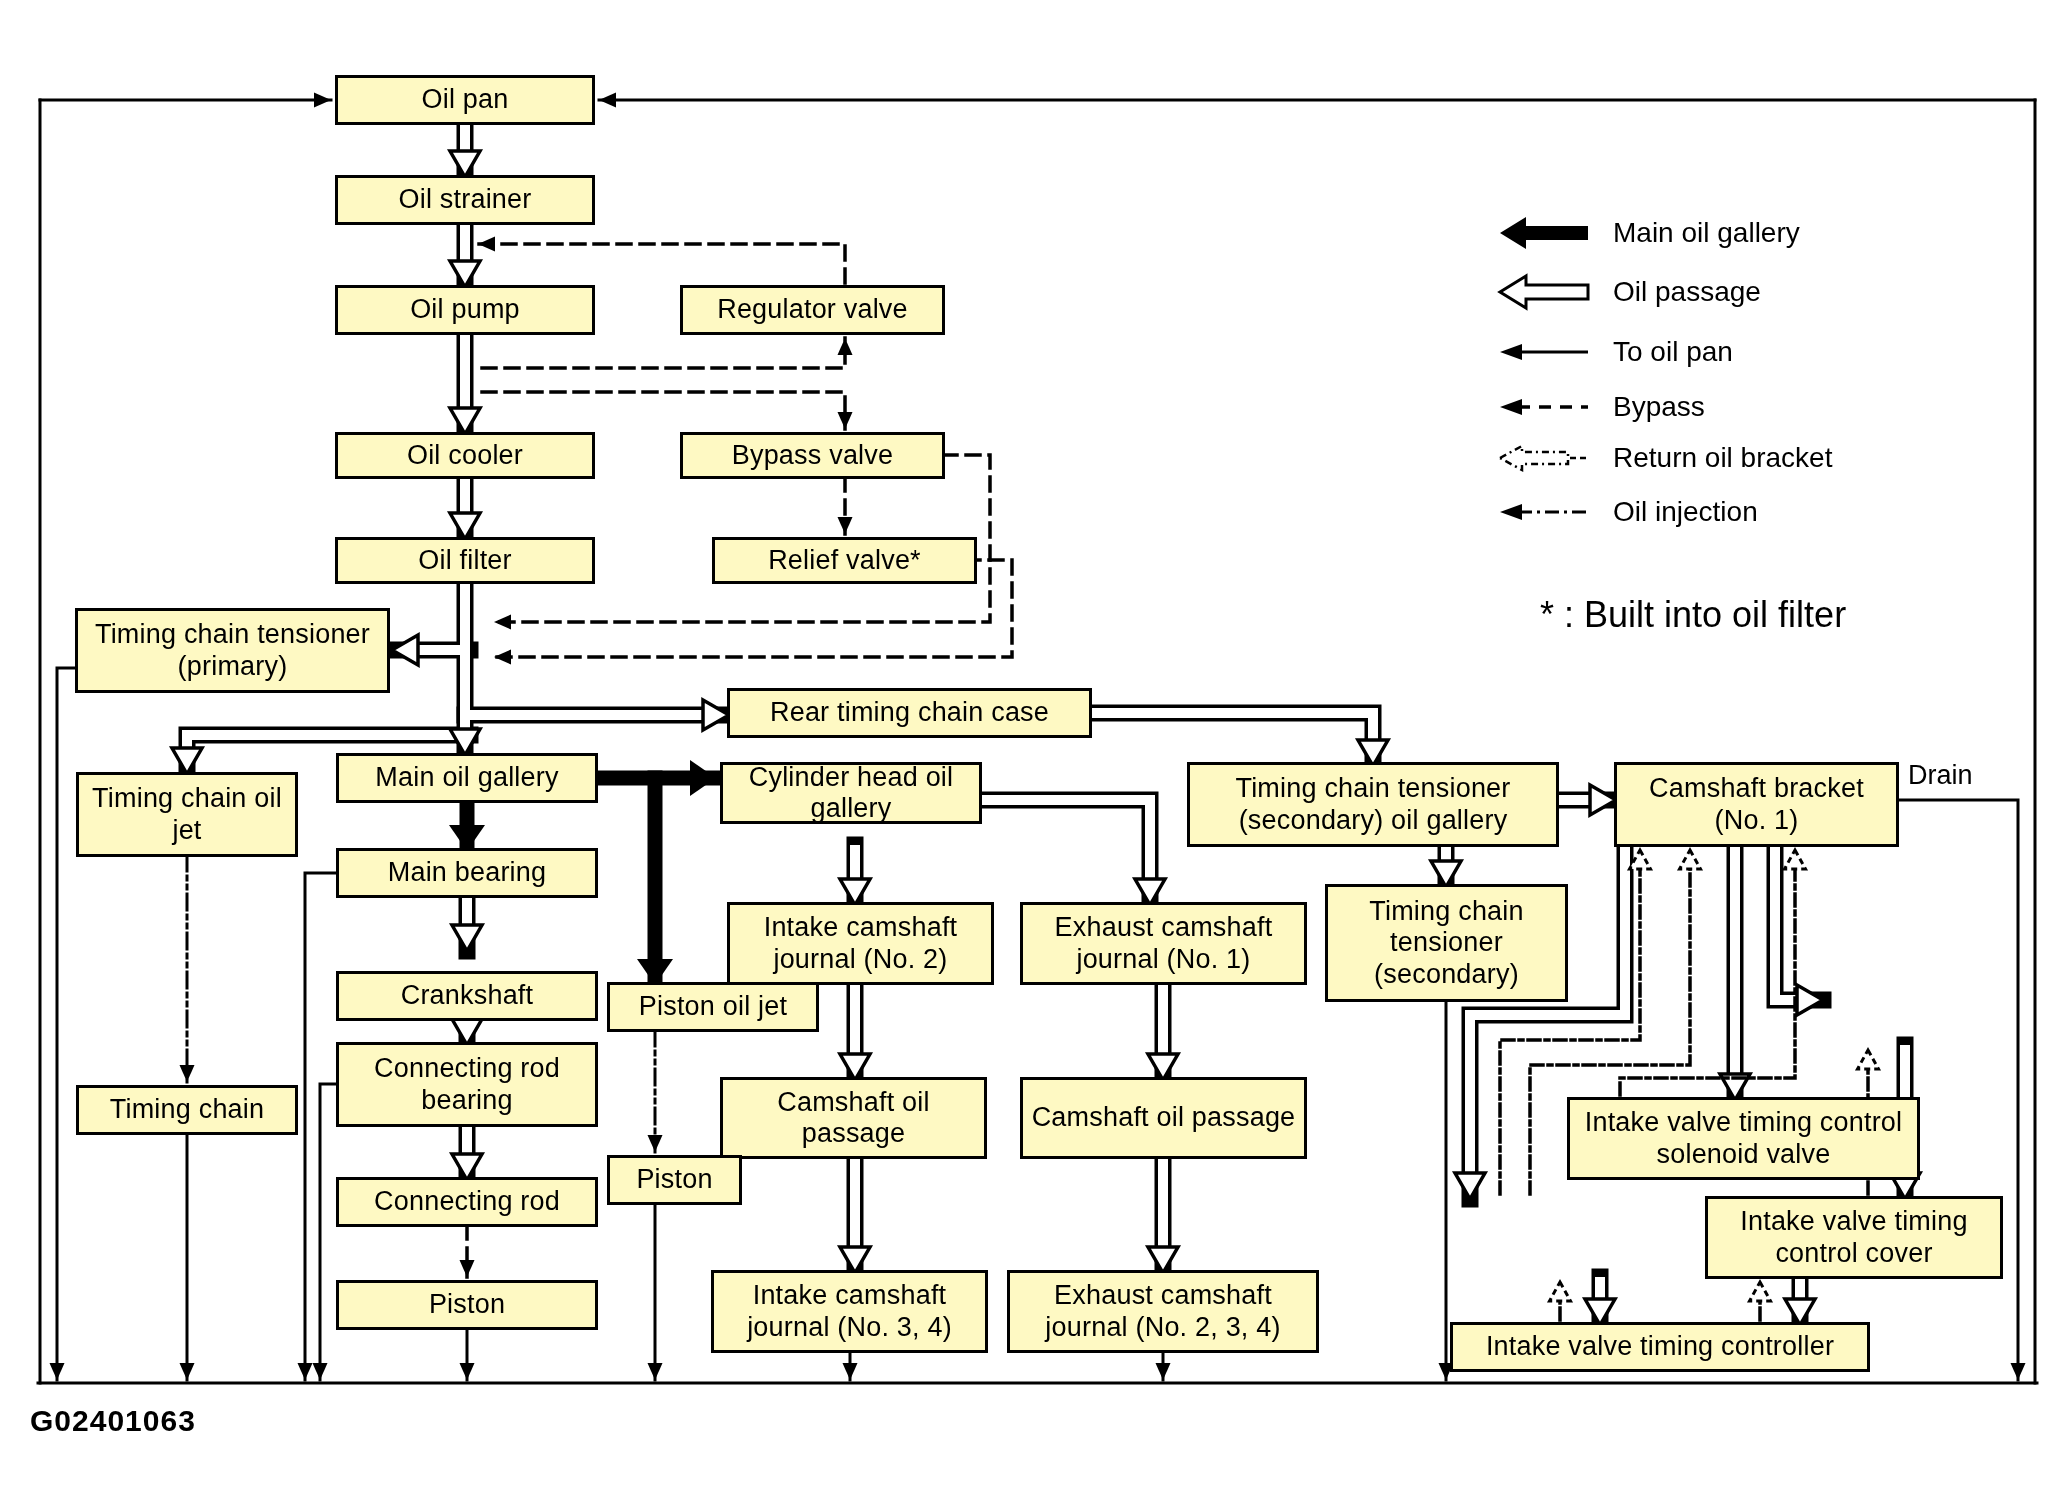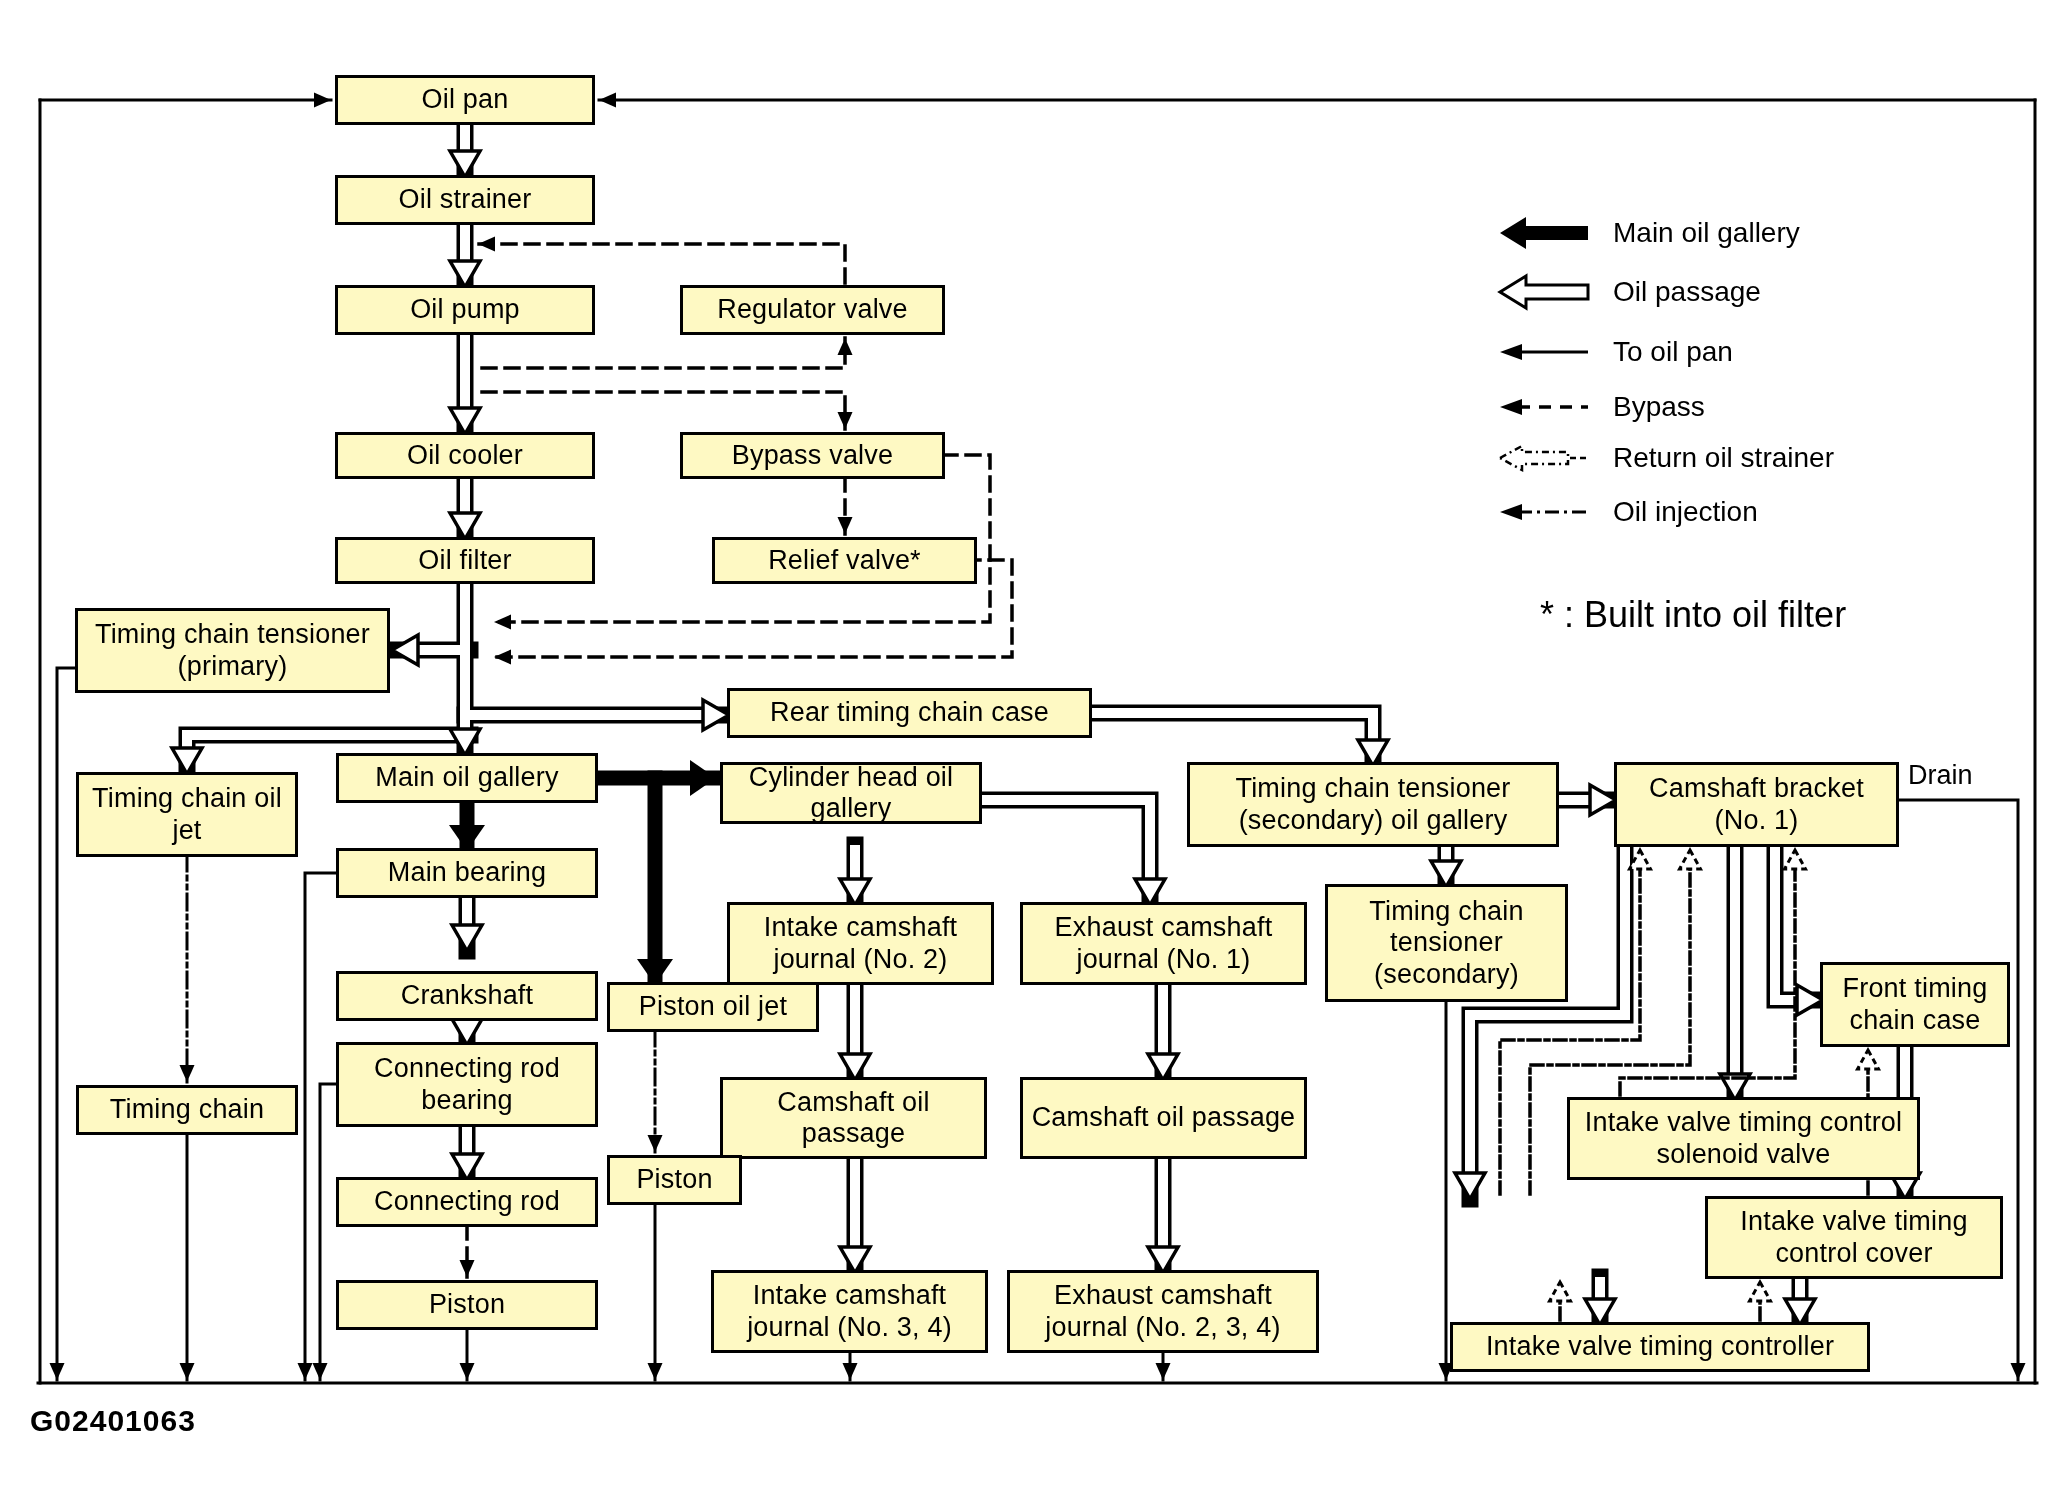--- a/index.html
+++ b/index.html
@@ -195,21 +195,21 @@
         <line x1="22" y1="20" x2="92" y2="20" stroke="#000" stroke-width="3.5" stroke-dasharray="12 9"></line>
         <polygon points="4,20 26,12 26,28" fill="#000"></polygon>
       </svg>
       <span class="lg-label">Bypass</span>
     </div>
     <div class="legend-row" style="top:233px">
       <svg class="lg-icon" viewBox="0 0 95 40">
         <polygon points="4,20 26,8 26,14 72,14 72,26 26,26 26,32" fill="#fff" stroke="#000" stroke-width="2.5" stroke-dasharray="7 4 2 4"></polygon>
         <line x1="74" y1="20" x2="92" y2="20" stroke="#000" stroke-width="2.5" stroke-dasharray="6 4"></line>
       </svg>
-      <span class="lg-label">Return oil strainer</span>
+      <span class="lg-label">Return oil bracket</span>
     </div>
     <div class="legend-row" style="top:287px">
       <svg class="lg-icon" viewBox="0 0 95 40">
         <line x1="22" y1="20" x2="92" y2="20" stroke="#000" stroke-width="3" stroke-dasharray="14 5 3 5"></line>
         <polygon points="4,20 26,12 26,28" fill="#000"></polygon>
       </svg>
       <span class="lg-label">Oil injection</span>
     </div>
     <div class="legend-note" style="top:343px">* : Built into oil filter</div>
   </div>
@@ -231,21 +231,20 @@
     <div class="node" style="left: 336px; top: 753px; width: 262px; height: 50px;">Main oil gallery</div>
     <div class="node" style="left: 720px; top: 762px; width: 262px; height: 62px;">Cylinder head oil gallery</div>
     <div class="node" style="left: 1187px; top: 762px; width: 372px; height: 85px;">Timing chain tensioner (secondary) oil gallery</div>
     <div class="node" style="left: 1614px; top: 762px; width: 285px; height: 85px;">Camshaft bracket (No. 1)</div>
     <div class="node" style="left: 336px; top: 848px; width: 262px; height: 50px;">Main bearing</div>
     <div class="node" style="left: 727px; top: 902px; width: 267px; height: 83px;">Intake camshaft journal (No. 2)</div>
     <div class="node" style="left: 1020px; top: 902px; width: 287px; height: 83px;">Exhaust camshaft journal (No. 1)</div>
     <div class="node" style="left: 1325px; top: 884px; width: 243px; height: 118px;">Timing chain tensioner (secondary)</div>
     <div class="node" style="left: 336px; top: 948px; width: 262px; height: 50px; margin-top: 23px;">Crankshaft</div>
     <div class="node" style="left: 607px; top: 982px; width: 212px; height: 50px;">Piston oil jet</div>
-    <div class="node" style="left: 1820px; top: 962px; width: 190px; height: 85px;">Front timing chain case</div>
     <div class="node" style="left: 336px; top: 1042px; width: 262px; height: 85px;">Connecting rod bearing</div>
     <div class="node" style="left: 720px; top: 1077px; width: 267px; height: 82px;">Camshaft oil passage</div>
     <div class="node" style="left: 1020px; top: 1077px; width: 287px; height: 82px;">Camshaft oil passage</div>
     <div class="node" style="left: 1567px; top: 1097px; width: 353px; height: 83px;">Intake valve timing control solenoid valve</div>
     <div class="node" style="left: 336px; top: 1177px; width: 262px; height: 50px;">Connecting rod</div>
     <div class="node" style="left: 607px; top: 1155px; width: 135px; height: 50px;">Piston</div>
     <div class="node" style="left: 76px; top: 1085px; width: 222px; height: 50px;">Timing chain</div>
     <div class="node" style="left: 336px; top: 1280px; width: 262px; height: 50px;">Piston</div>
     <div class="node" style="left: 711px; top: 1270px; width: 277px; height: 83px;">Intake camshaft journal (No. 3, 4)</div>
     <div class="node" style="left: 1007px; top: 1270px; width: 312px; height: 83px;">Exhaust camshaft journal (No. 2, 3, 4)</div>

